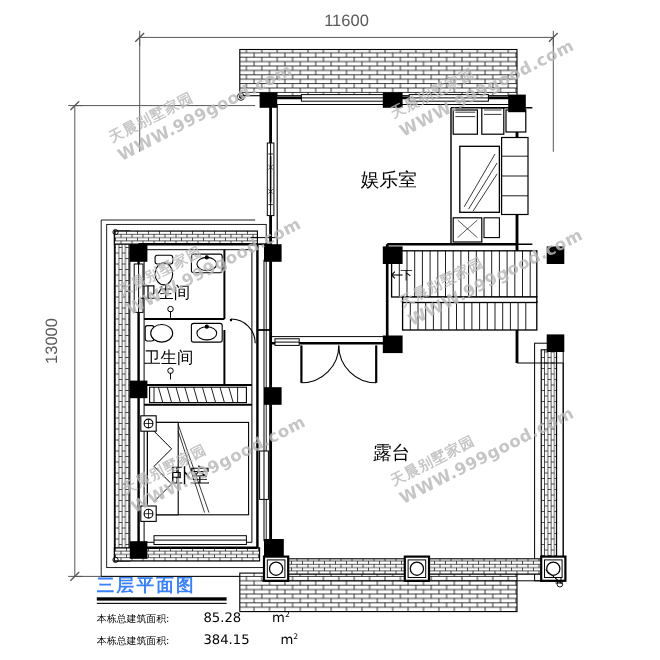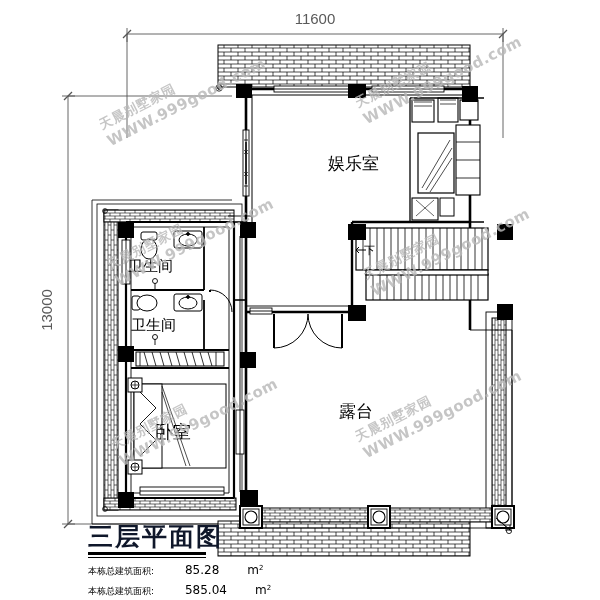--- a/index.html
+++ b/index.html
@@ -20,21 +20,21 @@
   .wm .url{display:block;font-size:15px;font-weight:700;letter-spacing:.5px;}
 
   
   .banner{position:absolute;right:8px;bottom:6px;color:#e2e2e2;
           font-size:19px;font-weight:700;letter-spacing:2px;
           font-family:"DejaVu Sans",sans-serif;
           text-shadow:0 0 1px #cfcfcf;}
 
   
   .title-block{position:absolute;left:88px;top:524px;}
-  .title-cn{font-size:25px;font-weight:700;letter-spacing:2px;color:#0f172a;
+  .title-cn{font-size:16px;font-weight:700;letter-spacing:2px;color:#3b82f6;
             font-family:"DejaVu Sans",sans-serif;line-height:1;}
   .title-rule{width:118px;height:3px;background:#000;margin-top:3px;}
   .title-rule2{width:118px;height:1px;background:#000;margin-top:2px;}
   .area-line{font-size:9px;color:#000;margin-top:5px;letter-spacing:0;
              font-family:"DejaVu Sans",sans-serif;white-space:nowrap;}
   .area-line .num{font-size:12px;letter-spacing:0;margin-left:28px;}
   .sup{font-size:7px;vertical-align:super;}
 
   
   .rlabel{position:absolute;font-weight:400;color:#000;
@@ -407,18 +407,18 @@
   <div class="title-block">
     <div class="title-cn">三层平面图</div>
     <div class="title-rule"></div>
     <div class="title-rule2"></div>
     <div class="area-line">
       <span>本栋总建筑面积:</span>
       <span class="num">85.28</span><span class="num">m</span><span class="sup">2</span>
     </div>
     <div class="area-line">
       <span>本栋总建筑面积:</span>
-      <span class="num">585.04</span><span class="num">m</span><span class="sup">2</span>
+      <span class="num">384.15</span><span class="num">m</span><span class="sup">2</span>
     </div>
   </div>
 
 
 </div>
 
 </body></html>

